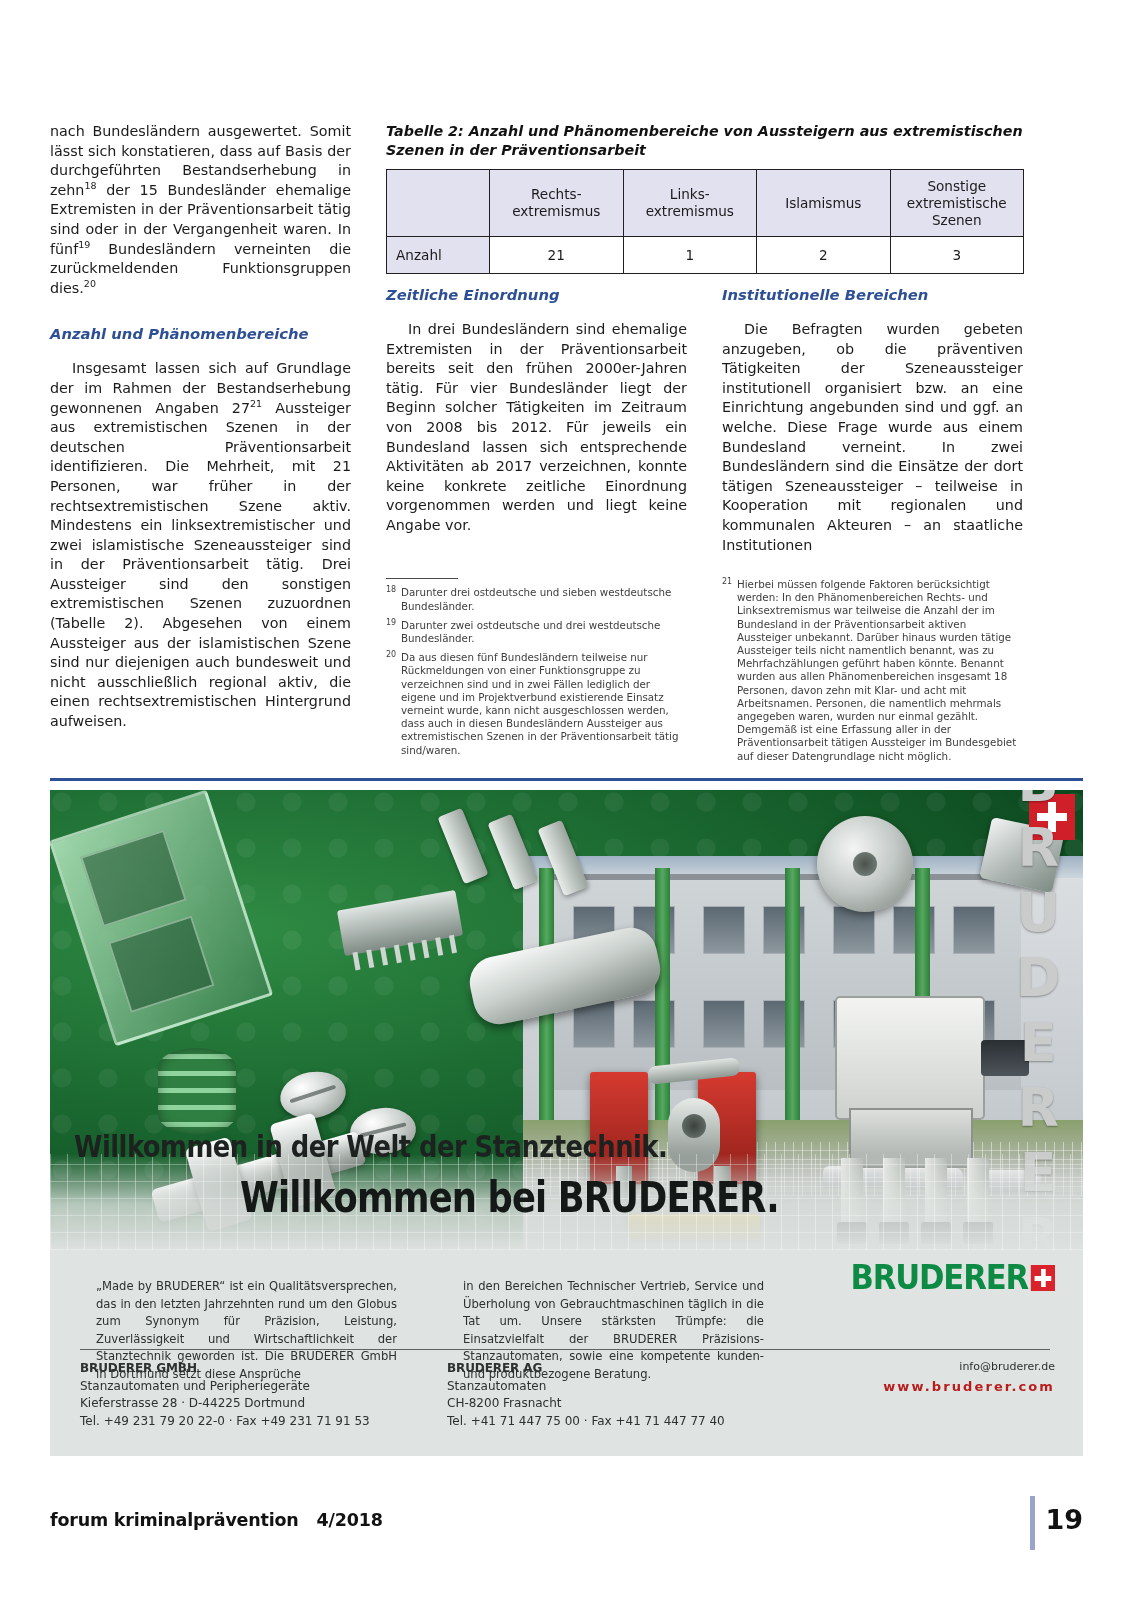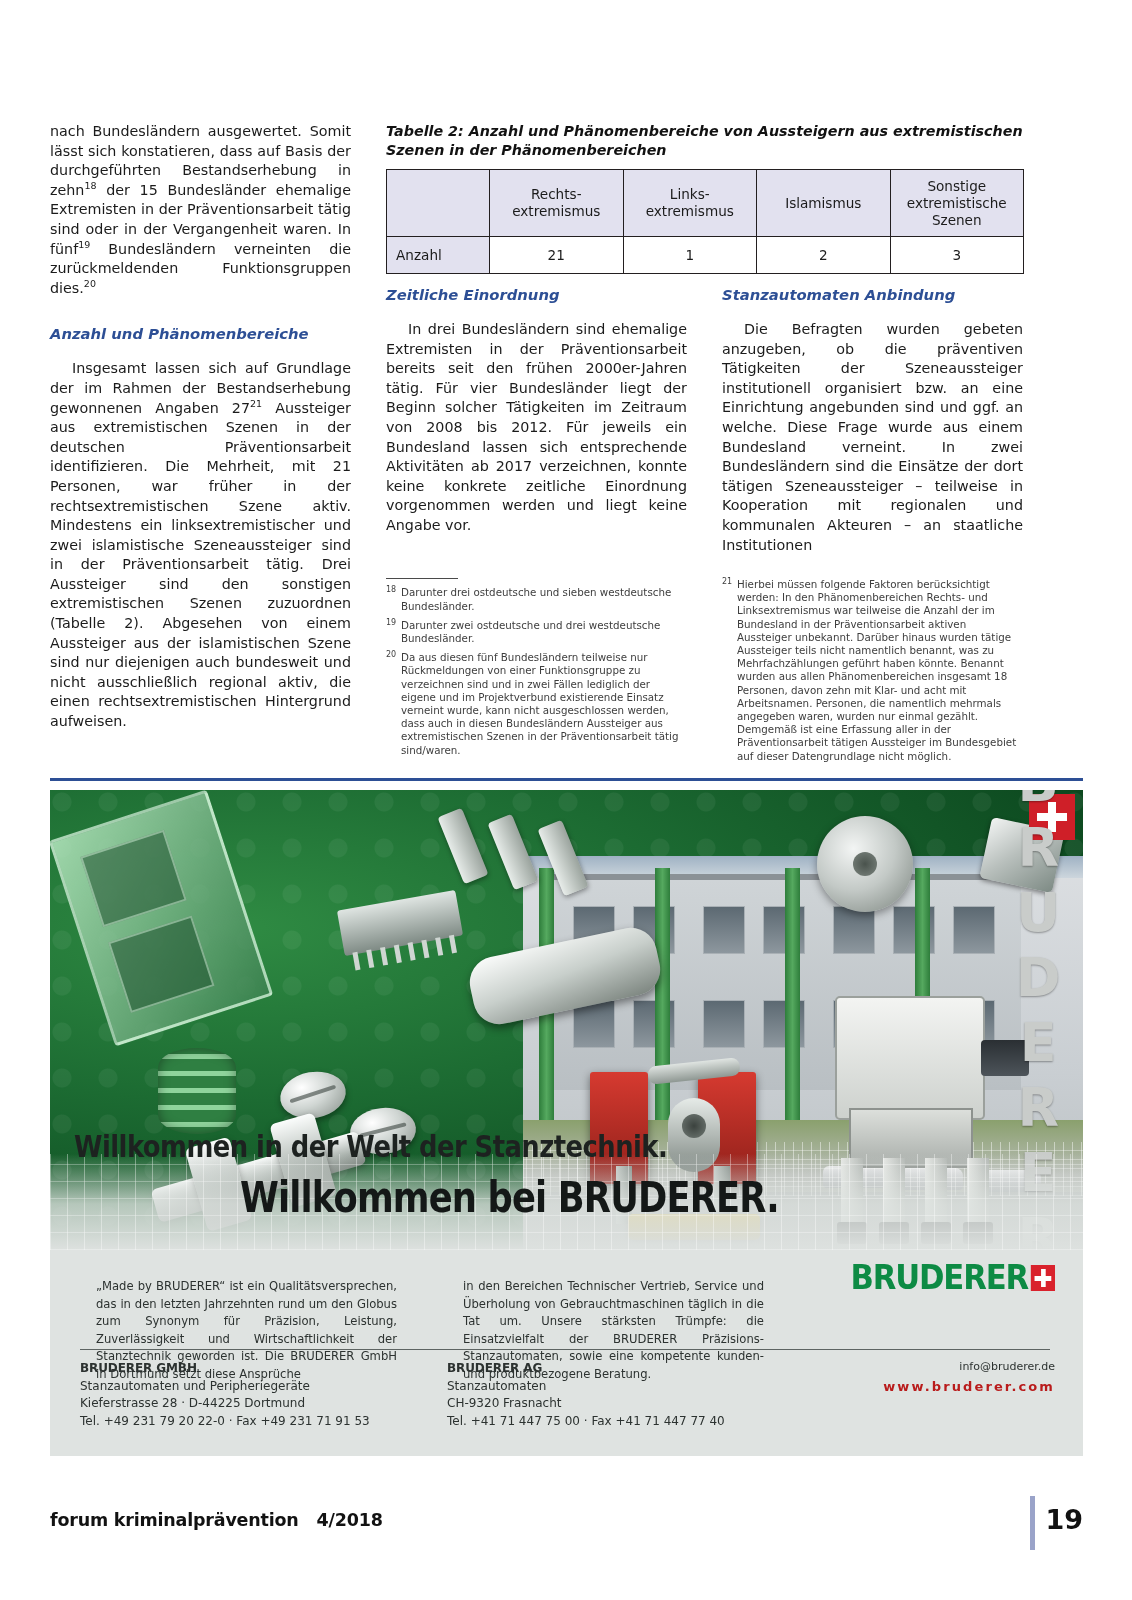--- a/index.html
+++ b/index.html
@@ -687,21 +687,21 @@
 
   <div class="col col-1">
     <p class="body-par"><span>nach Bundesländern ausgewertet. Somit lässt sich konstatieren, dass auf Basis der durchgeführten Bestandserhebung in zehn</span><sup>18</sup><span> der 15 Bundesländer ehemalige Extremisten in der Präventionsarbeit tätig sind oder in der Vergangenheit waren. In fünf</span><sup>19</sup><span> Bundesländern verneinten die zurückmeldenden Funktionsgruppen dies.</span><sup>20</sup></p>
     <div class="gap-lg"></div>
     <p class="subhead">Anzahl und Phänomenbereiche</p>
     <div class="gap-sm"></div>
     <p class="body-par indent"><span>Insgesamt lassen sich auf Grundlage der im Rahmen der Bestandserhebung gewonnenen Angaben 27</span><sup>21</sup><span> Aussteiger aus extremistischen Szenen in der deutschen Präventionsarbeit identifizieren. Die Mehrheit, mit 21 Personen, war früher in der rechtsextremistischen Szene aktiv. Mindestens ein linksextremistischer und zwei islamistische Szeneaussteiger sind in der Präventionsarbeit tätig. Drei Aussteiger sind den sonstigen extremistischen Szenen zuzuordnen (Tabelle 2). Abgesehen von einem Aussteiger aus der islamistischen Szene sind nur diejenigen auch bundesweit und nicht ausschließlich regional aktiv, die einen rechtsextremistischen Hintergrund aufweisen.</span></p>
   </div>
 
   <div class="col col-2">
-    <p class="table-caption">Tabelle 2: Anzahl und Phänomenbereiche von Aussteigern aus extremistischen Szenen in der Phänomenbereichen</p>
+    <p class="table-caption">Tabelle 2: Anzahl und Phänomenbereiche von Aussteigern aus extremistischen Szenen in der Präventionsarbeit</p>
     <table class="t2">
       <thead>
         <tr>
           <td class="c-first"></td>
           <td>
             <span>Rechts-</span><br>
             <span>extremismus</span>
           </td>
           <td>
             <span>Links-</span><br>
@@ -727,21 +727,21 @@
     </table>
   </div>
 
   <div class="col col-2b">
     <p class="subhead">Zeitliche Einordnung</p>
     <div class="gap-sm"></div>
     <p class="body-par indent">In drei Bundesländern sind ehemalige Extremisten in der Präventionsarbeit bereits seit den frühen 2000er-Jahren tätig. Für vier Bundesländer liegt der Beginn solcher Tätigkeiten im Zeitraum von 2008 bis 2012. Für jeweils ein Bundesland lassen sich entsprechende Aktivitäten ab 2017 verzeichnen, konnte keine konkrete zeitliche Einordnung vorgenommen werden und liegt keine Angabe vor.</p>
   </div>
 
   <div class="col col-3">
-    <p class="subhead">Stanzautomaten Anbindung</p>
+    <p class="subhead">Institutionelle Bereichen</p>
     <div class="gap-sm"></div>
     <p class="body-par indent">Die Befragten wurden gebeten anzugeben, ob die präventiven Tätigkeiten der Szeneaussteiger institutionell organisiert bzw. an eine Einrichtung angebunden sind und ggf. an welche. Diese Frage wurde aus einem Bundesland verneint. In zwei Bundesländern sind die Einsätze der dort tätigen Szeneaussteiger – teilweise in Kooperation mit regionalen und kommunalen Akteuren – an staatliche Institutionen</p>
   </div>
 
   <div class="fn-wrap fn-2">
     <div class="fn-rule"></div>
     <div class="fn-item">
       <div class="fn-num"><span>18</span></div>
       <div class="fn-text">Darunter drei ostdeutsche und sieben westdeutsche Bundesländer.</div>
     </div>
@@ -882,21 +882,21 @@
       <div class="addr-wrap">
         <div class="addr">
           <div class="nm">BRUDERER GMBH</div>
           <div>Stanzautomaten und Peripheriegeräte</div>
           <div>Kieferstrasse 28 · D-44225 Dortmund</div>
           <div>Tel. +49 231 79 20 22-0 · Fax +49 231 71 91 53</div>
         </div>
         <div class="addr">
           <div class="nm">BRUDERER AG</div>
           <div>Stanzautomaten</div>
-          <div>CH-9320 Frasnacht</div>
+          <div>CH-8200 Frasnacht</div>
           <div>Tel. +41 71 447 75 00 · Fax +41 71 447 77 40</div>
         </div>
       </div>
     </div>
 
     <div class="logo-wrap">
       <div class="logo">
         <span class="logo-text">BRUDERER</span>
         <span class="logo-flag"></span>
       </div>

